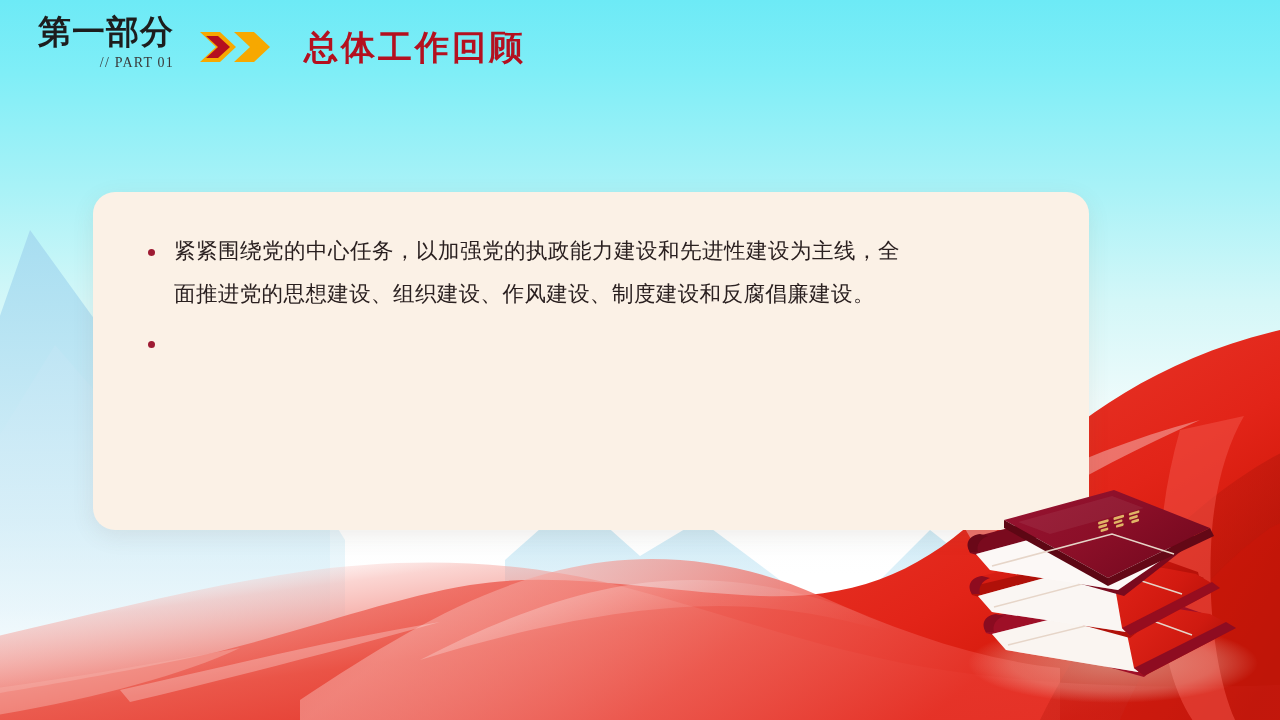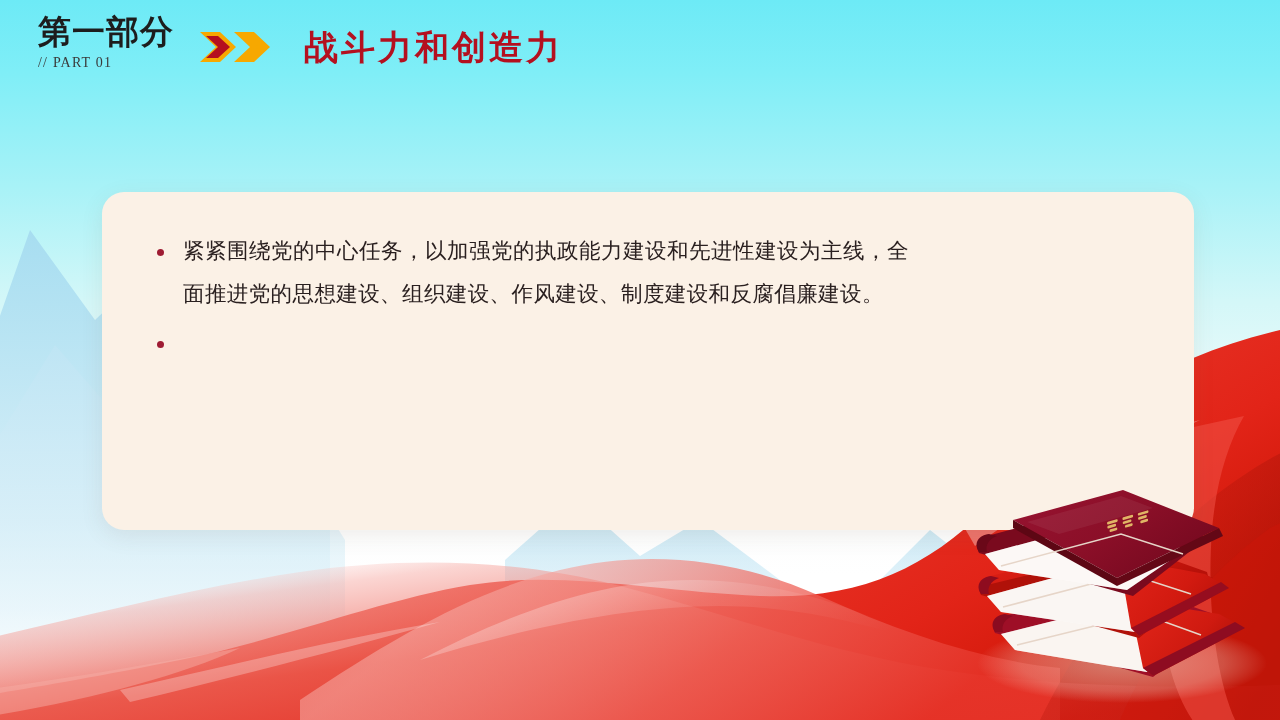--- a/index.html
+++ b/index.html
@@ -45,20 +45,21 @@
     left: 38px;
     top: 16px;
     display: flex;
     align-items: flex-start;
     height: 72px;
   }
   .header-left {
     display: flex;
     flex-direction: column;
     line-height: 1;
+    text-align: right;
   }
   .part-cn {
     font-family: "Liberation Serif", "DejaVu Serif", serif;
     font-size: 33px;
     font-weight: 700;
     color: #1d1d1d;
     letter-spacing: 1px;
     white-space: nowrap;
   }
   .part-en {
@@ -84,26 +85,25 @@
     color: #b4101f;
     letter-spacing: 3px;
     white-space: nowrap;
   }
 
   
   .card {
     position: absolute;
     left: 93px;
     top: 192px;
-    width: 1092px;
+    width: 996px;
     height: 338px;
     background: #fbf1e6;
     border-radius: 22px;
     box-shadow: 0 6px 22px rgba(120, 90, 70, 0.10);
-    margin-left: 9px;
   }
 
   .bullet-list {
     position: absolute;
     left: 47px;
     top: 38px;
     width: 760px;
     margin: 0;
     padding: 0;
     list-style: none;
@@ -272,21 +272,21 @@
 
     <svg class="chevrons" width="76" height="34" viewBox="0 0 76 34">
 
       <path d="M 2 2 L 22 2 L 38 17 L 22 32 L 2 32 L 18 17 Z" fill="#f7a800"></path>
       <path d="M 8 6 L 20 6 L 32 17 L 20 28 L 8 28 L 20 17 Z" fill="#b4101f"></path>
 
       <path d="M 36 2 L 56 2 L 72 17 L 56 32 L 36 32 L 52 17 Z" fill="#f7a800"></path>
       <path d="M 42 6 L 49 6 L 61 17 L 49 28 L 42 28 L 54 17 Z" fill="#f7a800"></path>
     </svg>
 
-    <div class="main-title">战斗力和创造力</div>
+    <div class="main-title">总体工作回顾</div>
   </div>
 
   <div class="card">
 
     <ul class="bullet-list">
       <li class="bullet-item">
         <span class="bullet-dot"></span>
         <span>紧紧围绕党的中心任务，以加强党的执政能力建设和先进性建设为主线，全面推进党的思想建设、组织建设、作风建设、制度建设和反腐倡廉建设。</span>
       </li>
       <li class="bullet-item">

